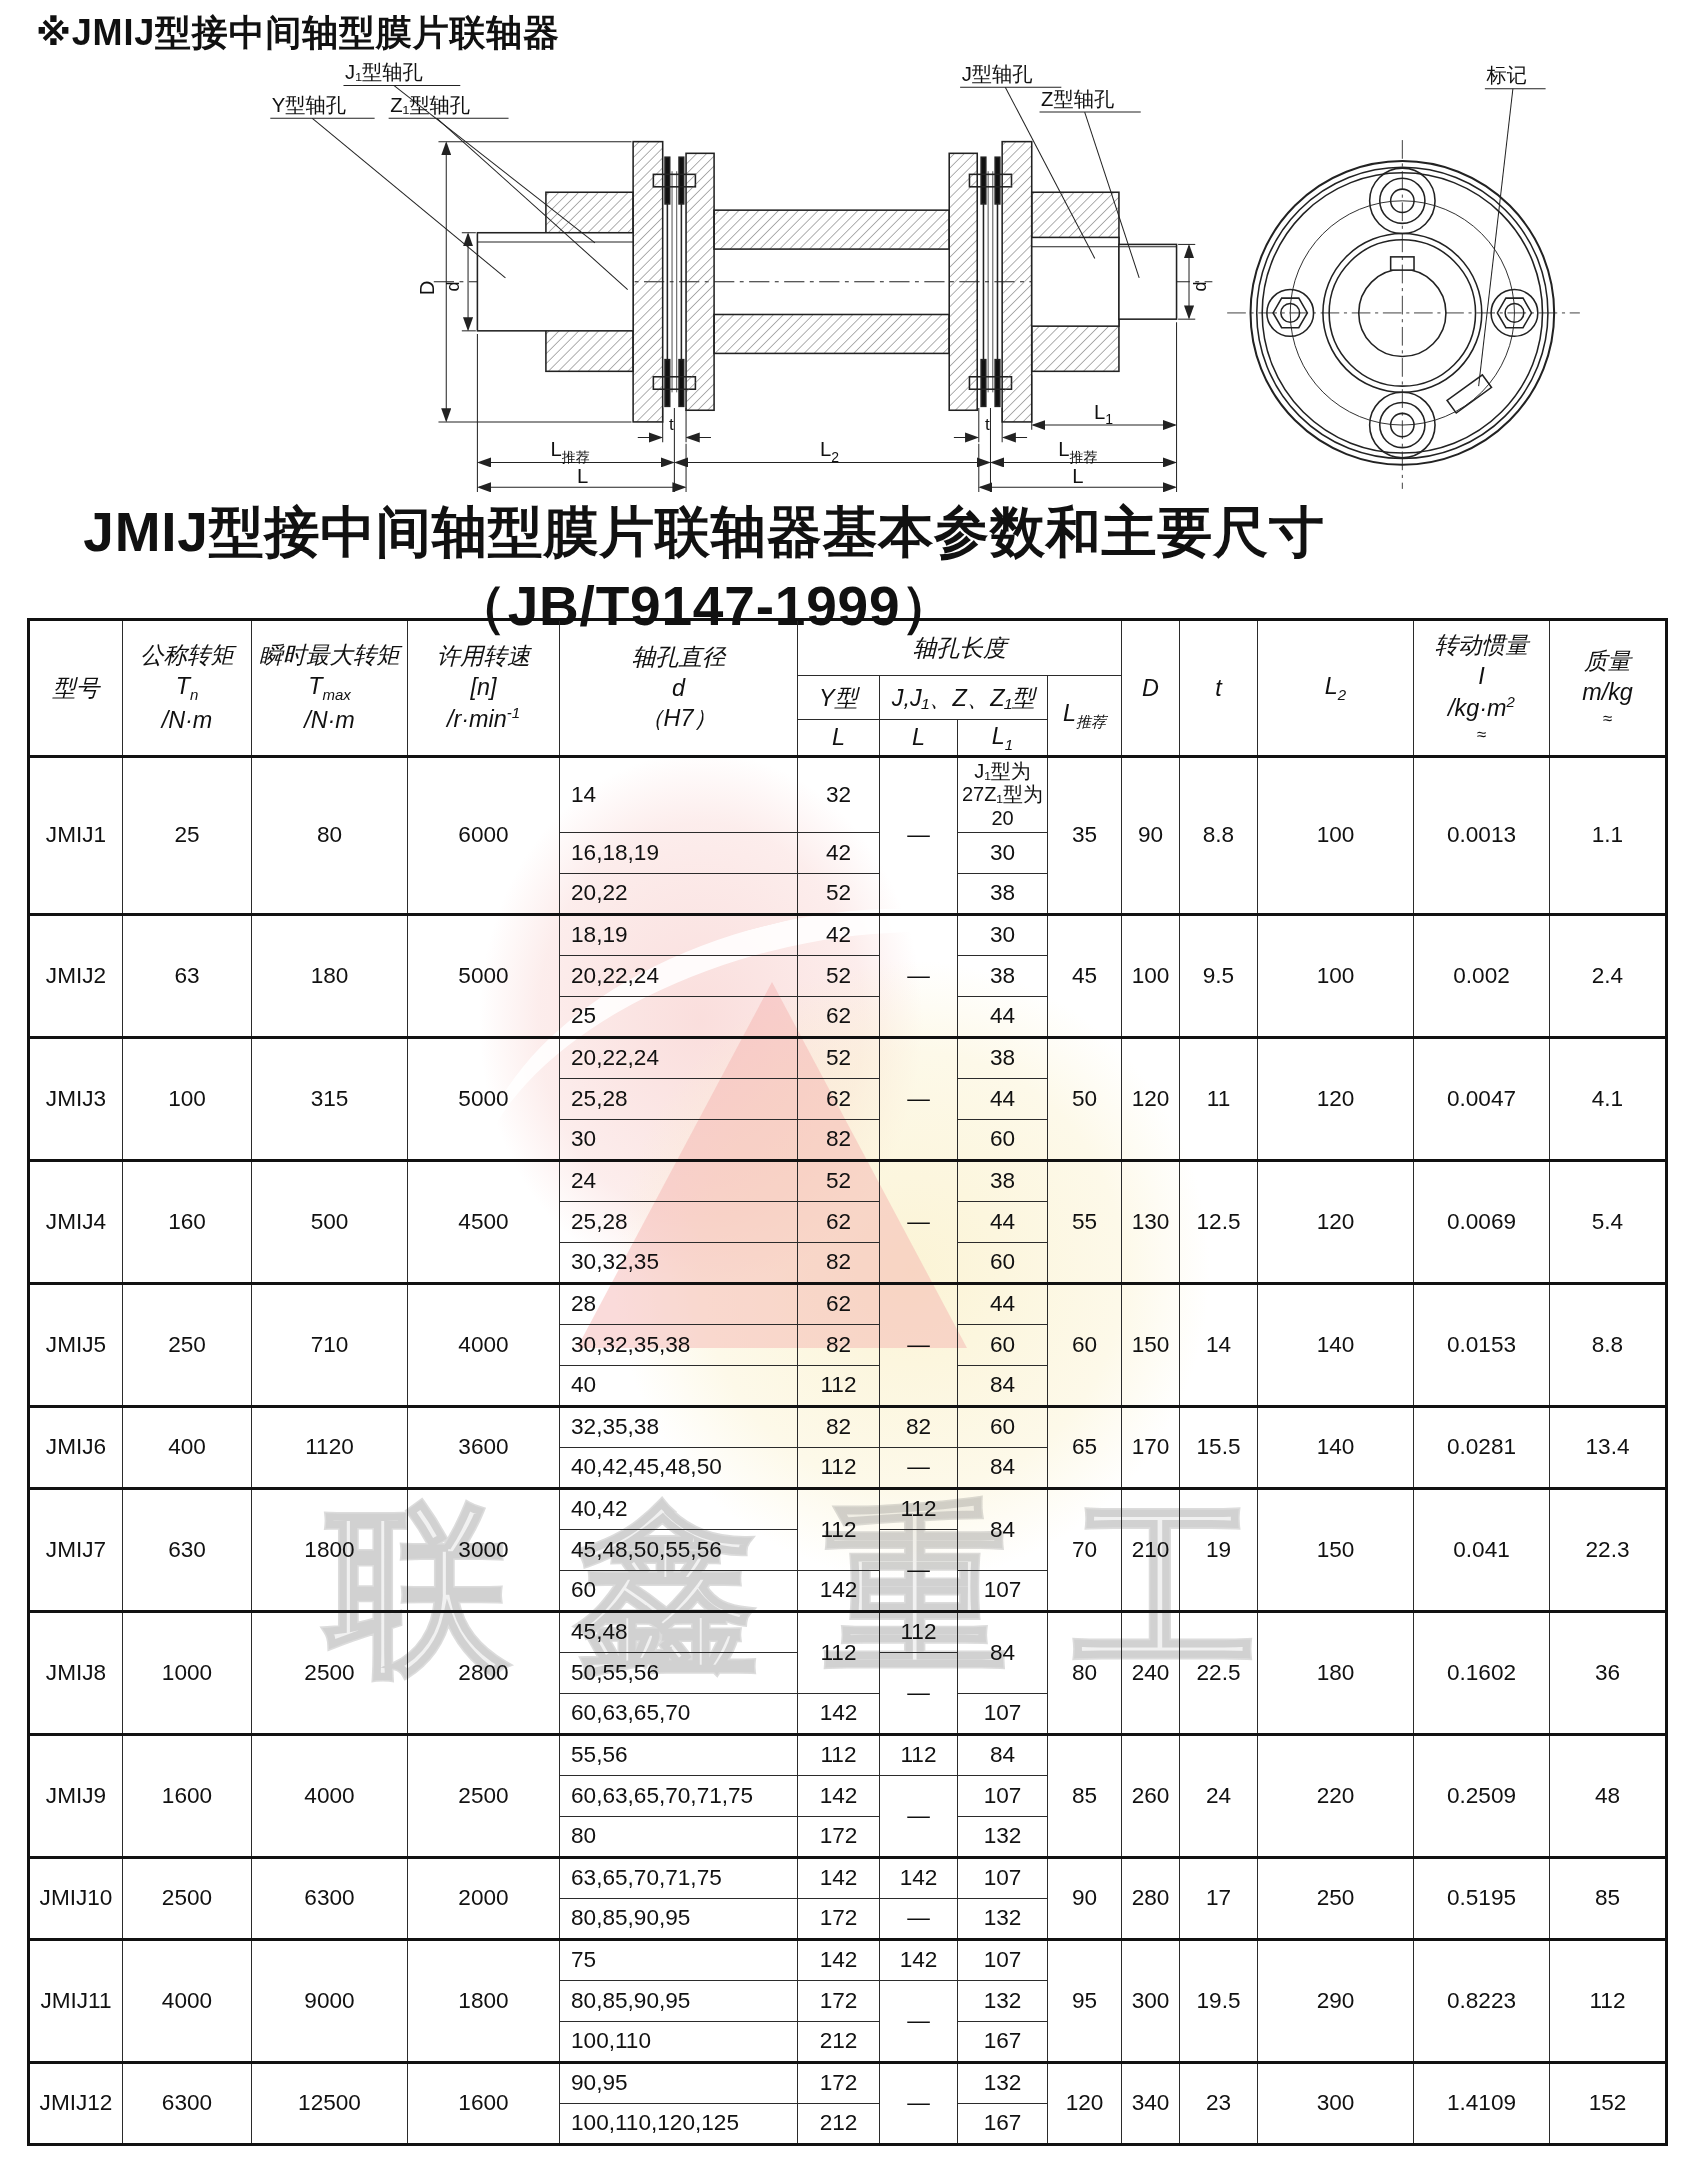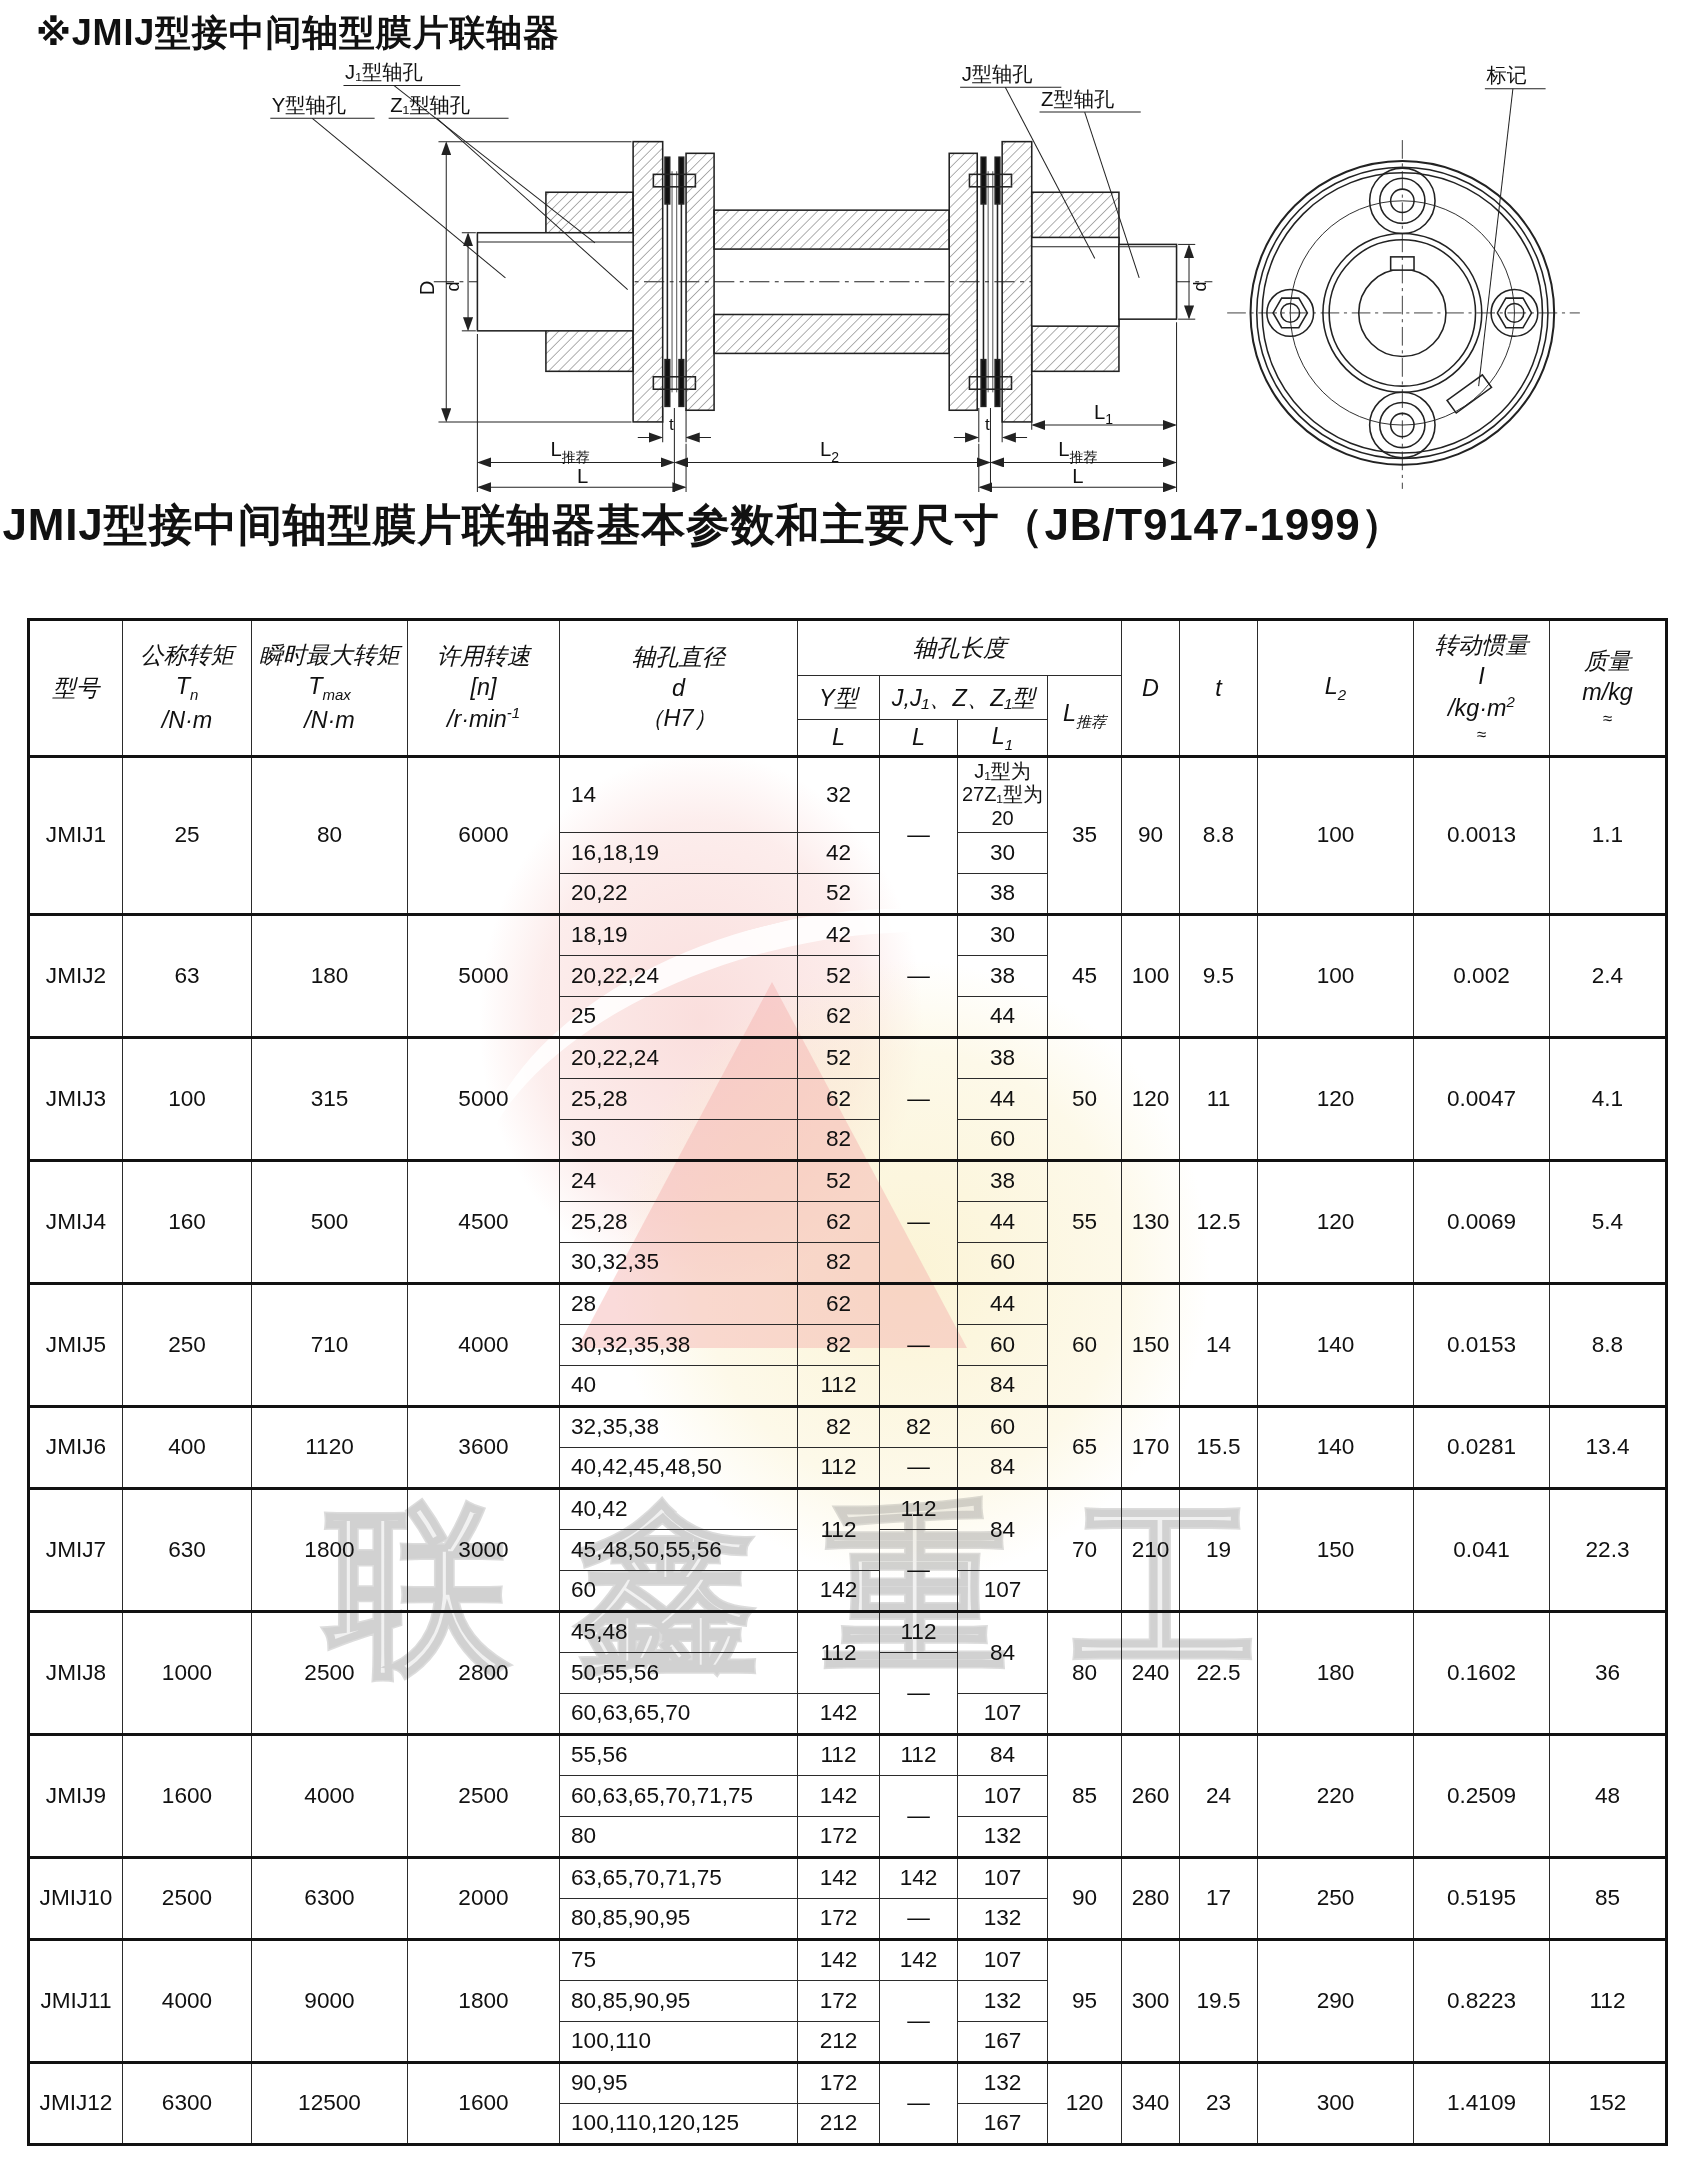--- a/index.html
+++ b/index.html
@@ -2,21 +2,21 @@
 <html style="font-size:12.5px"><head>
 <meta charset="utf-8">
 <style>
   html,body { margin:0; padding:0; }
   body {
     width:1703px; height:2183px; position:relative; overflow:hidden;
     background:#ffffff; color:#111;
     font-family:"Liberation Sans","DejaVu Sans",sans-serif;
   }
   .page-title { position:absolute; top:9.4px; left:36px; font-size:36px; font-weight:bold; letter-spacing:0.8px; }
-  .table-title { position:absolute; top:496px; left:0; width:1408px; text-align:center; font-size:44px; font-weight:bold; letter-spacing:0.8px; }
+  .table-title { position:absolute; top:496px; left:0; width:1408px; text-align:center; font-size:55px; font-weight:bold; letter-spacing:0.8px; }
   .drawing { position:absolute; top:56px; left:0; }
 
   
   .wm { position:absolute; pointer-events:none; }
   .wm-pink  { left:405px; top:662px;  width:592px; height:717px; border-radius:50%;
               background:radial-gradient(closest-side, rgba(246,195,192,0.55), rgba(246,195,192,0.30) 55%, rgba(246,195,192,0) 75%); }
   .wm-cream { left:530px; top:873px; width:764px; height:795px; border-radius:50%;
               background:radial-gradient(closest-side, rgba(250,240,200,0.75), rgba(250,240,200,0.40) 55%, rgba(250,240,200,0) 78%); }
   .wm-tri   { left:577px; top:982px; width:390px; height:366px;
               background:rgba(243,176,172,0.45); clip-path:polygon(50% 0, 100% 100%, 0 100%); }

